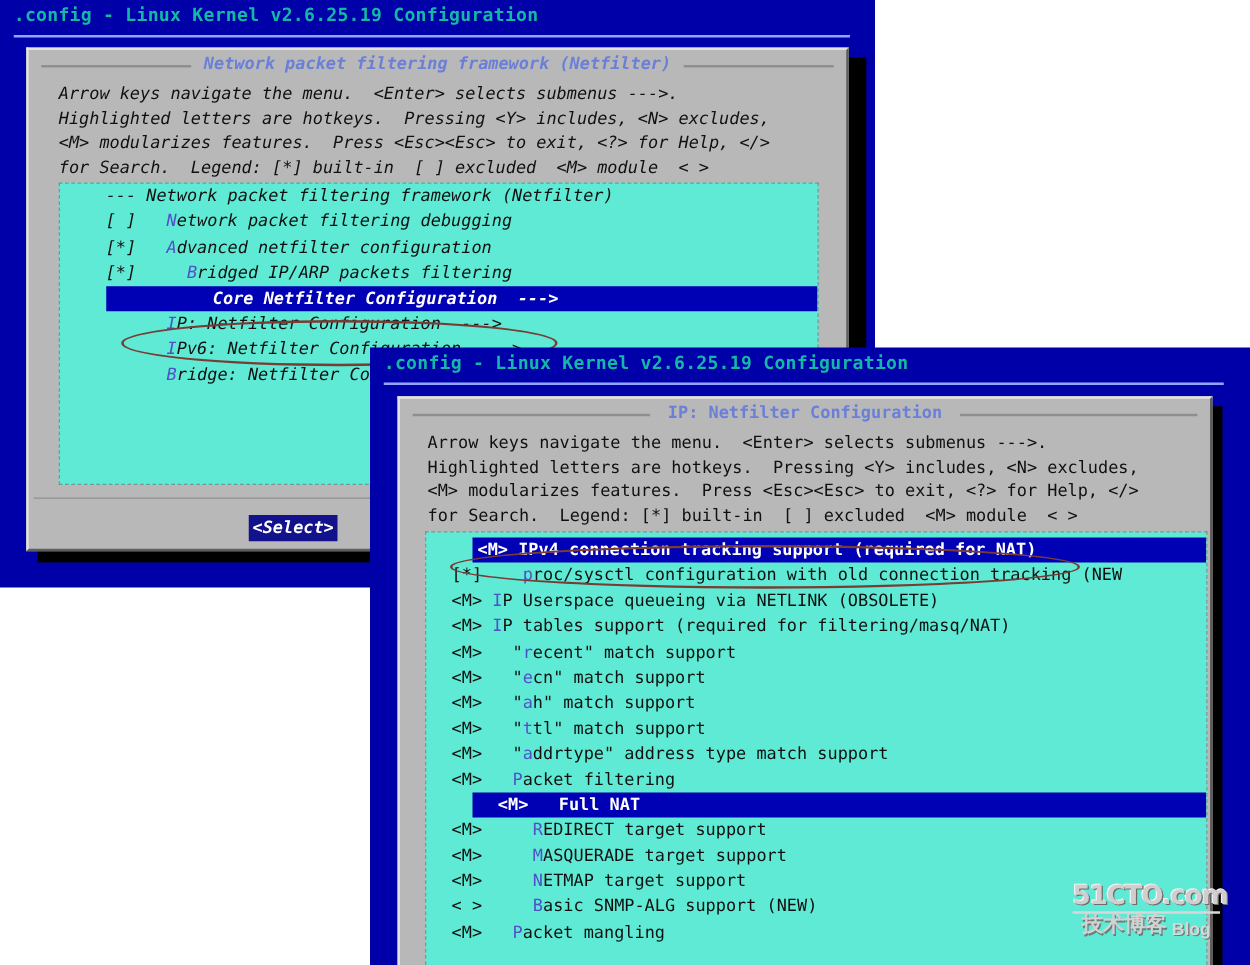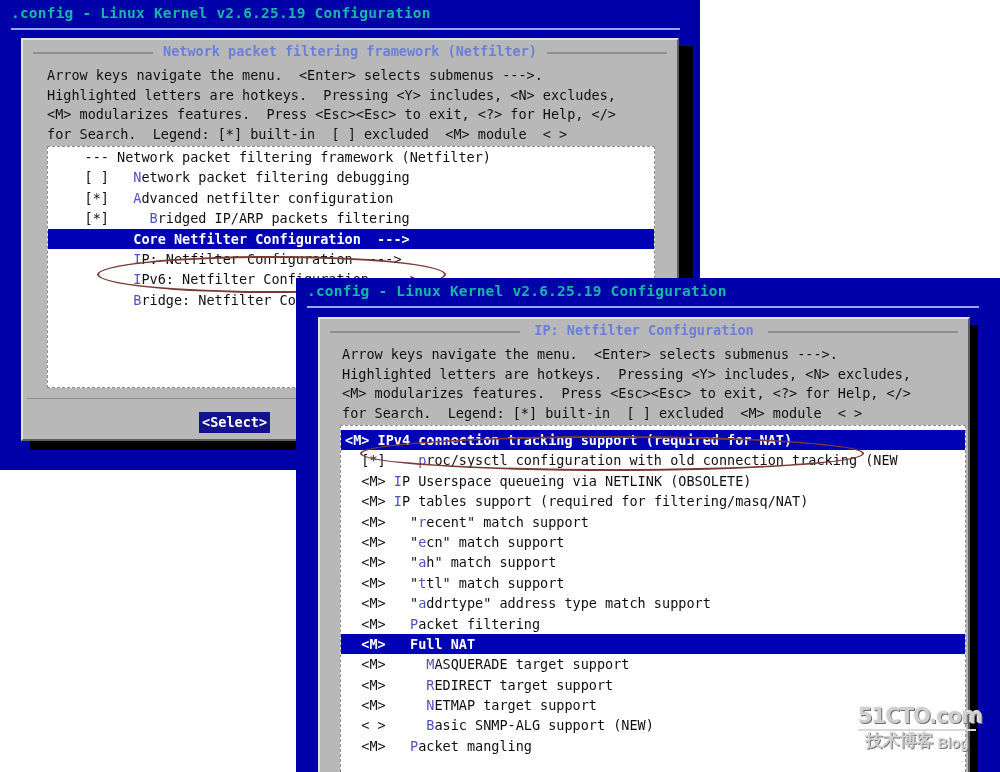--- a/index.html
+++ b/index.html
@@ -29,30 +29,30 @@
   .dlg-title{
     position:absolute;left:0;right:0;top:3px;text-align:center;
     color:#6a7fd8;font-size:13.5px;font-weight:bold;white-space:nowrap;
   }
   .dlg-title-rule{position:absolute;height:2px;background:#8f8f8f;top:12px;}
   .helptext{
     position:absolute;white-space:pre;font-size:13.5px;line-height:19.5px;
     color:#101010;
   }
   .listbox{
-    position:absolute;border:1px dashed #8d8d8d;background:#ffffff;
+    position:absolute;border:1px dashed #8d8d8d;background:#5eead4;
     overflow:hidden;
   }
   .rows{position:absolute;left:0;top:0;right:0;}
   .row{
     white-space:pre;font-size:13.5px;line-height:20.4px;height:20.4px;
     color:#101010;padding-left:4px;
   }
   .row .hk{color:#5050c8;}
-  .row.sel{background:#0000b4;color:#ffffff;font-weight:bold;}
+  .row.sel{background:#0000b4;color:#ffffff;font-weight:bold;margin-left:37px;}
   .row.sel .hk{color:#ffffff;}
   .btnbar{position:absolute;left:0;right:0;}
   .btn{
     position:absolute;background:#12128c;color:#ffffff;font-weight:bold;
     font-size:13.5px;line-height:19px;padding:1px 3px;white-space:pre;
   }
   .innerline{position:absolute;height:1px;background:#8f8f8f;}
 
   
   .oval{
@@ -85,21 +85,21 @@
 
 <div class="stage">
 
   <div class="win" style="left:0;top:0;width:700px;height:470px;">
 
     <div class="titlebar">.config - Linux Kernel v2.6.25.19 Configuration</div>
     <div class="titlerule" style="left:11px;top:28px;width:669px;"></div>
 
     <div class="shadow" style="left:30px;top:46px;width:663px;height:404px;"></div>
 
-    <div class="dialog" style="left:21px;top:38px;width:654px;height:399px;">
+    <div class="dialog" style="left:21px;top:38px;width:654px;height:399px;font-style:italic;">
 
       <div class="dlg-title-rule" style="left:10px;width:120px;"></div>
       <div class="dlg-title-rule" style="right:10px;width:120px;"></div>
       <div class="dlg-title">Network packet filtering framework (Netfilter)</div>
 
       <div class="helptext" style="left:24px;top:26px;">Arrow keys navigate the menu.  &lt;Enter&gt; selects submenus ---&gt;.
 Highlighted letters are hotkeys.  Pressing &lt;Y&gt; includes, &lt;N&gt; excludes,
 &lt;M&gt; modularizes features.  Press &lt;Esc&gt;&lt;Esc&gt; to exit, &lt;?&gt; for Help, &lt;/&gt;
 for Search.  Legend: [*] built-in  [ ] excluded  &lt;M&gt; module  &lt; &gt;</div>
 
@@ -150,22 +150,22 @@
             <div class="row"><span>  [*]    </span><span class="hk">p</span><span>roc/sysctl configuration with old connection tracking (NEW</span></div>
             <div class="row"><span>  &lt;M&gt; </span><span class="hk">I</span><span>P Userspace queueing via NETLINK (OBSOLETE)</span></div>
             <div class="row"><span>  &lt;M&gt; </span><span class="hk">I</span><span>P tables support (required for filtering/masq/NAT)</span></div>
             <div class="row"><span>  &lt;M&gt;   "</span><span class="hk">r</span><span>ecent" match support</span></div>
             <div class="row"><span>  &lt;M&gt;   "</span><span class="hk">e</span><span>cn" match support</span></div>
             <div class="row"><span>  &lt;M&gt;   "</span><span class="hk">a</span><span>h" match support</span></div>
             <div class="row"><span>  &lt;M&gt;   "</span><span class="hk">t</span><span>tl" match support</span></div>
             <div class="row"><span>  &lt;M&gt;   "</span><span class="hk">a</span><span>ddrtype" address type match support</span></div>
             <div class="row"><span>  &lt;M&gt;   </span><span class="hk">P</span><span>acket filtering</span></div>
             <div class="row sel"><span>  &lt;M&gt;   </span><span class="hk">F</span><span>ull NAT</span></div>
+            <div class="row"><span>  &lt;M&gt;     </span><span class="hk">R</span><span>EDIRECT target support</span></div>
             <div class="row"><span>  &lt;M&gt;     </span><span class="hk">M</span><span>ASQUERADE target support</span></div>
-            <div class="row"><span>  &lt;M&gt;     </span><span class="hk">R</span><span>EDIRECT target support</span></div>
             <div class="row"><span>  &lt;M&gt;     </span><span class="hk">N</span><span>ETMAP target support</span></div>
             <div class="row"><span>  &lt; &gt;     </span><span class="hk">B</span><span>asic SNMP-ALG support (NEW)</span></div>
             <div class="row"><span>  &lt;M&gt;   </span><span class="hk">P</span><span>acket mangling</span></div>
           </div>
       </div>
     </div>
 
     <div class="wm" style="left:562px;top:428px;width:118px;">
       <div class="wm1">51CTO.com</div>
       <div class="wmrule"></div>

